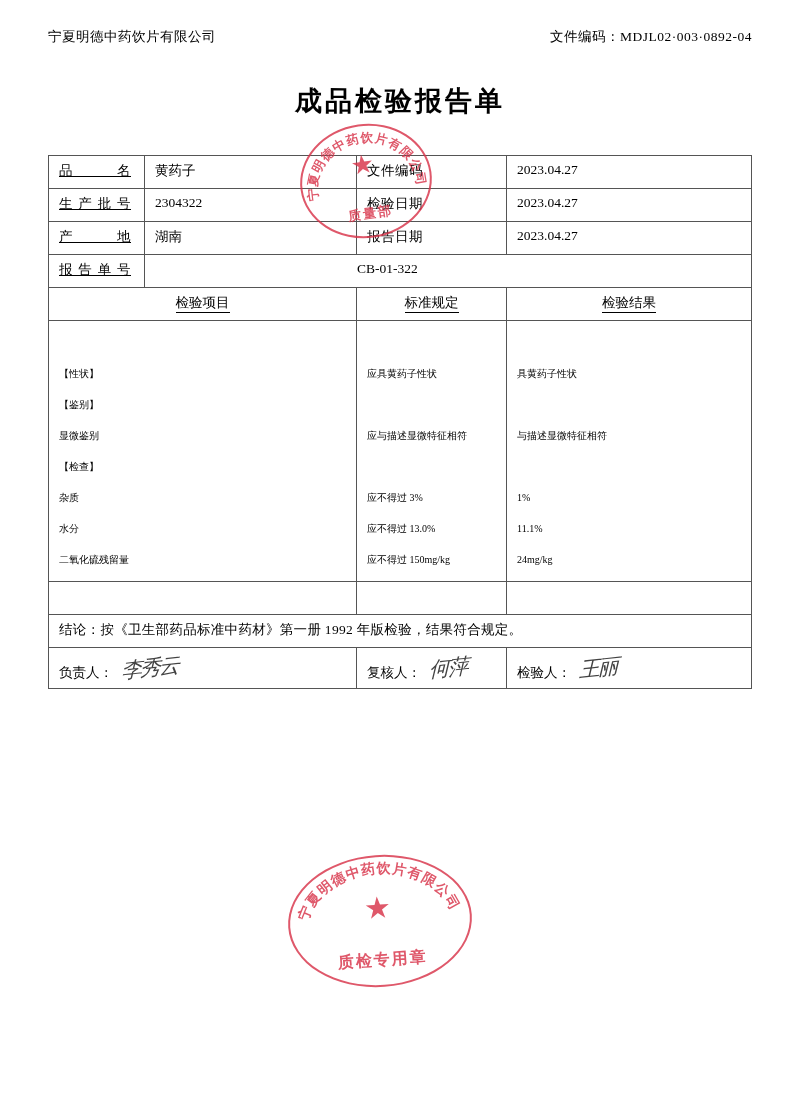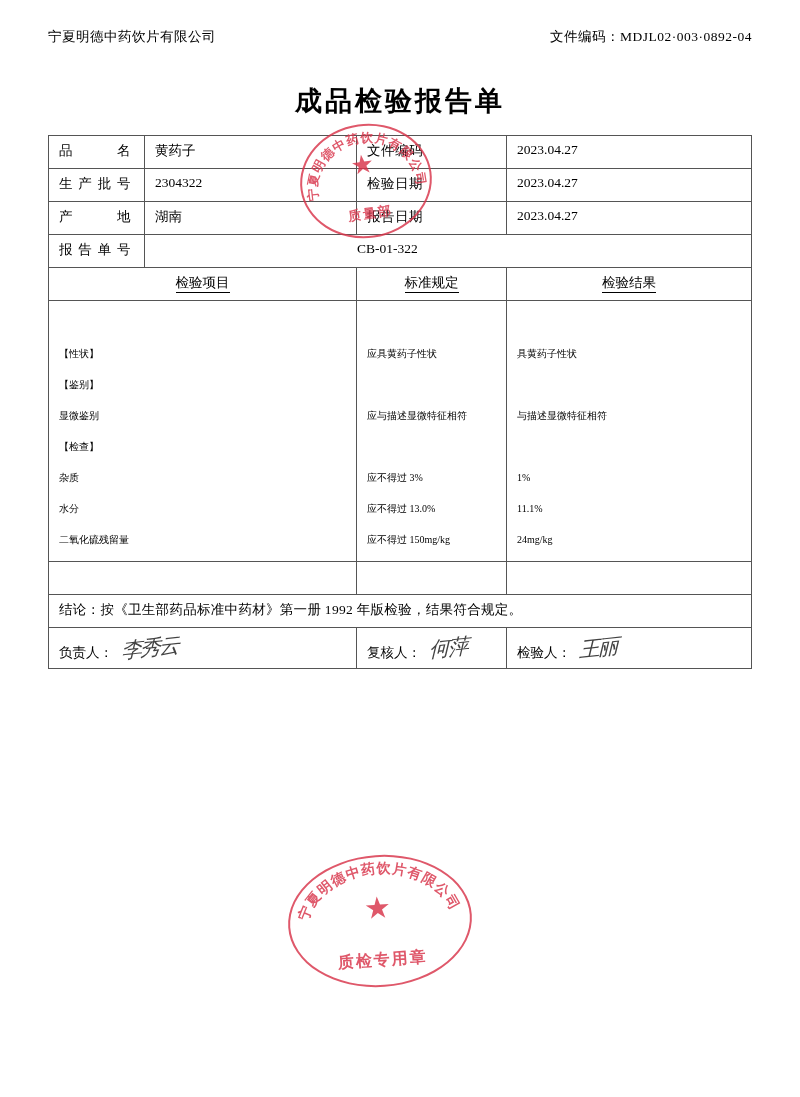--- a/index.html
+++ b/index.html
@@ -33,21 +33,21 @@
   }
   .company-name { white-space: nowrap; }
   .doc-no { white-space: nowrap; }
 
   .title {
     text-align: center;
     font-size: 27px;
     font-weight: bold;
     letter-spacing: 3px;
     margin-top: 36px;
-    margin-bottom: 16px;
+    margin-bottom: 36px;
   }
 
   table.report {
     width: 100%;
     border-collapse: collapse;
     table-layout: fixed;
   }
   table.report td {
     border: 1px solid #555;
     font-size: 13.5px;
@@ -58,20 +58,21 @@
   .label-cell {
     letter-spacing: 0.5px;
     white-space: nowrap;
     width: 90px;
   }
   .lbl-spaced {
     display: inline-block;
     width: 72px;
     text-align: justify;
     text-align-last: justify;
+    text-decoration: underline;
   }
   .row-h td { height: 22px; }
 
   
   .ins-head td {
     text-align: center;
     padding-top: 12px;
     padding-bottom: 10px;
     border-bottom: none;
   }

